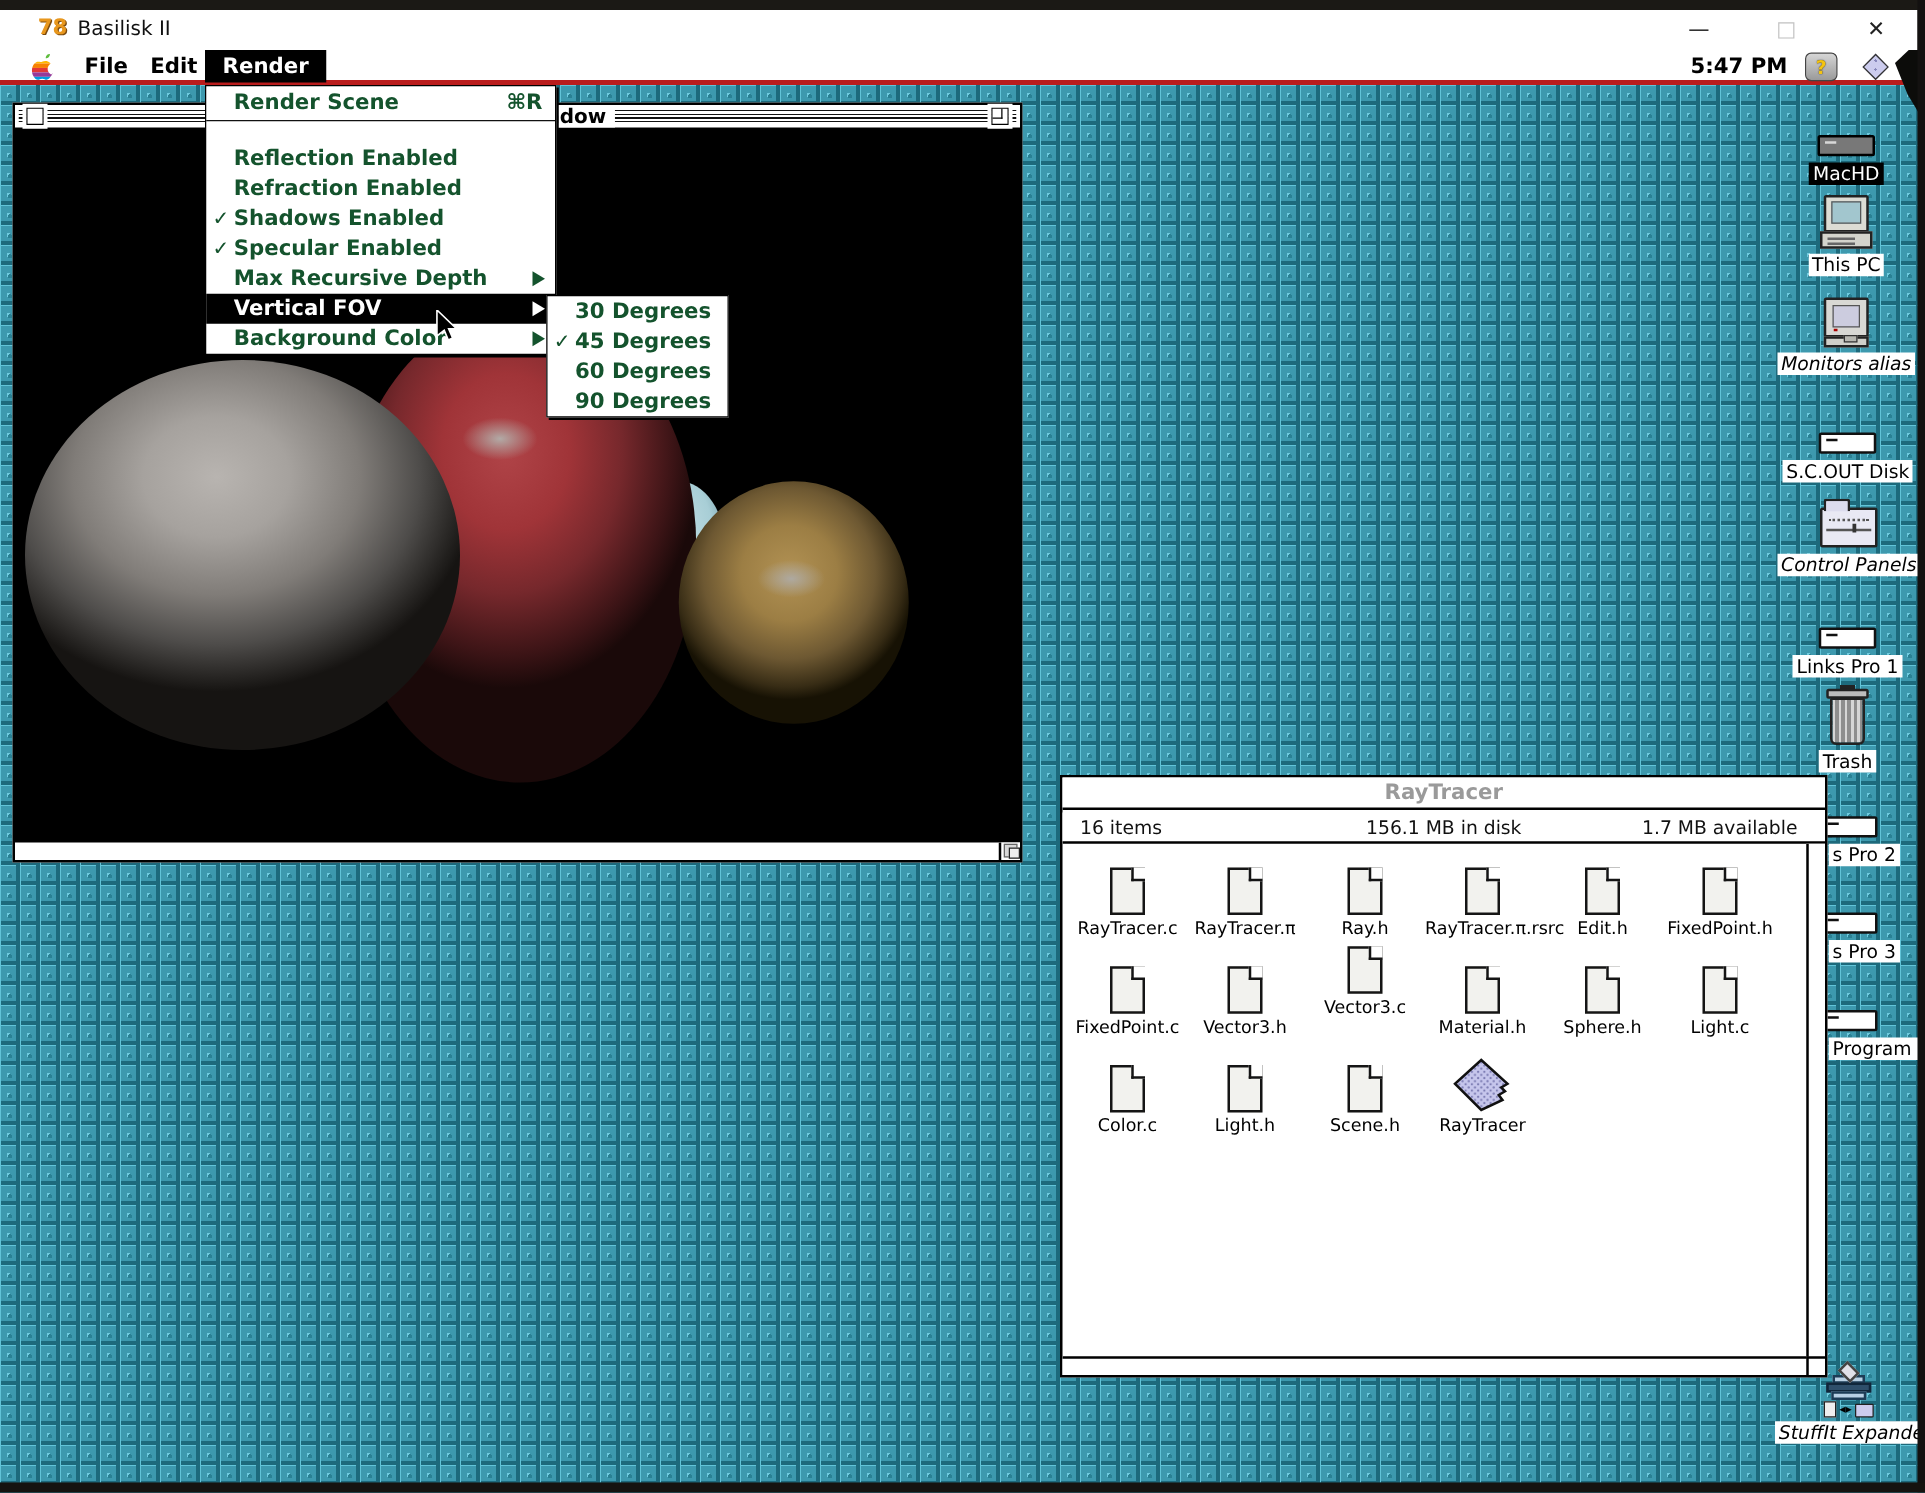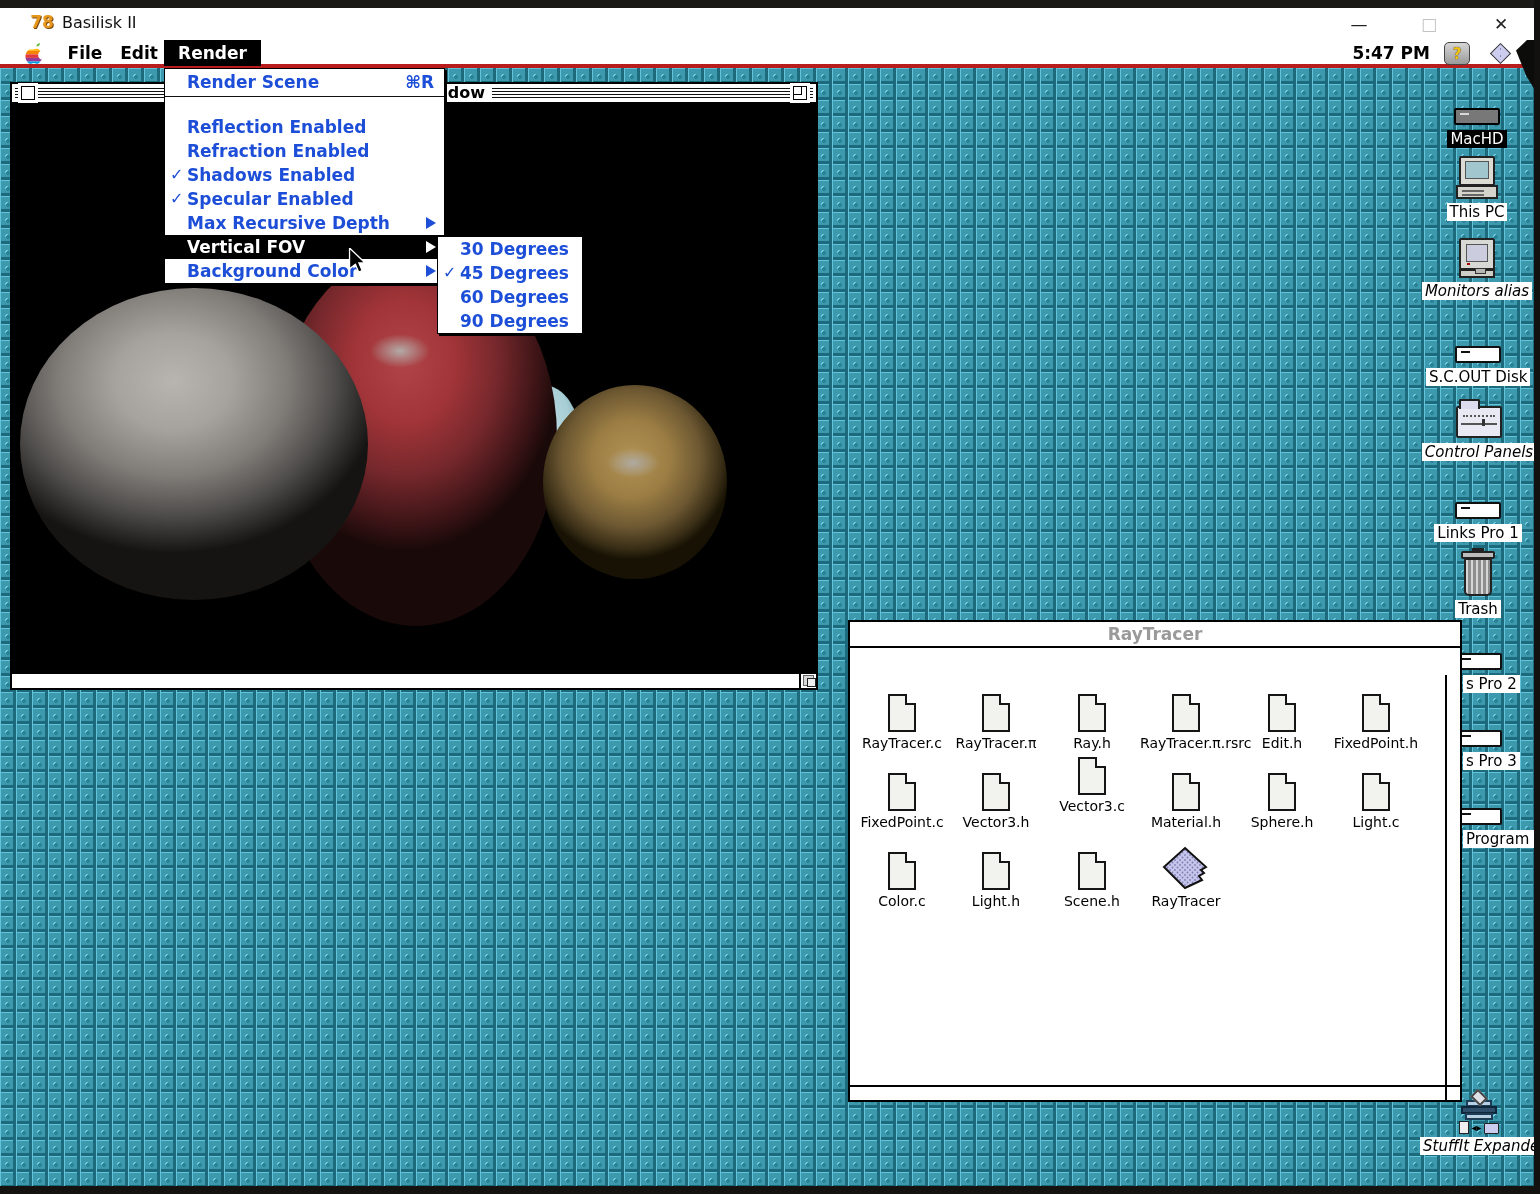--- a/index.html
+++ b/index.html
@@ -67,21 +67,21 @@
   .h-gold { left:594px; top:344px; width:54px; height:30px; background:radial-gradient(closest-side,#aea9a0 0%, rgba(174,169,160,0) 100%); }
   .rw-bottom { position:absolute; left:0; right:0; bottom:0; height:16px; background:#fff; border-top:2px solid #000; }
   .rw-grow { position:absolute; right:0; bottom:0; width:17px; height:14px; border-left:2px solid #000; background:#fff; }
   .rw-grow::before { content:""; position:absolute; left:2px; top:1px; width:9px; height:9px; border:1px solid #666; background:#d8d8d8; }
   .rw-grow::after { content:""; position:absolute; left:6px; top:4px; width:7px; height:7px; border:1px solid #222; background:#efefef; }
 
   
   .menu { position:absolute; background:#fff; border:1.5px solid #000; box-shadow:2px 2px 0 #000; z-index:70; font-weight:bold; font-size:17px; }
   .menu-render { left:164px; top:68px; width:281px; }
   .menu-fov { left:437px; top:236px; width:146px; }
-  .mrow { position:relative; height:24px; line-height:24px; padding-left:22px; color:#1d4ed8; white-space:nowrap; }
+  .mrow { position:relative; height:24px; line-height:24px; padding-left:22px; color:#14532d; white-space:nowrap; }
   .mrow.first { height:27px; line-height:27px; }
   .mrow.hl { background:#000; color:#fff; }
   .chk { position:absolute; left:5px; top:0; font-size:16px; }
   .msc { position:absolute; right:10px; top:0; }
   .arr { position:absolute; right:8px; top:50%; margin-top:-6px; width:0; height:0; border-left:10px solid currentColor; border-top:6px solid transparent; border-bottom:6px solid transparent; }
   .msep { height:19px; border-top:1.5px solid #111; }
 
   
   .cursor { position:absolute; left:346px; top:248px; z-index:100; }
 
@@ -255,20 +255,25 @@
 <div class="cursor">
   <svg width="24" height="26" viewBox="0 0 13 20">
     <path d="M0,0 L0,16 L4.5,12.5 L7,18.5 L9.7,17.3 L7.2,11.5 L12,11.5 Z" fill="#000" stroke="#fff" stroke-width="1"></path>
   </svg>
 </div>
 
 <div class="fwin">
   <div class="fw-titlebar">
     <span>RayTracer</span>
   </div>
+  <div class="fw-status">
+    <span class="st-left">16 items</span>
+    <span class="st-mid">156.1 MB in disk</span>
+    <span class="st-right">1.7 MB available</span>
+  </div>
 
   <div class="fcell" style="left:6px;top:66px">
     <div class="iwrap">
         <div class="doc"></div>
       </div>
     <div class="flabel">RayTracer.c</div>
   </div>
   <div class="fcell" style="left:100px;top:66px">
     <div class="iwrap">
         <div class="doc"></div>

